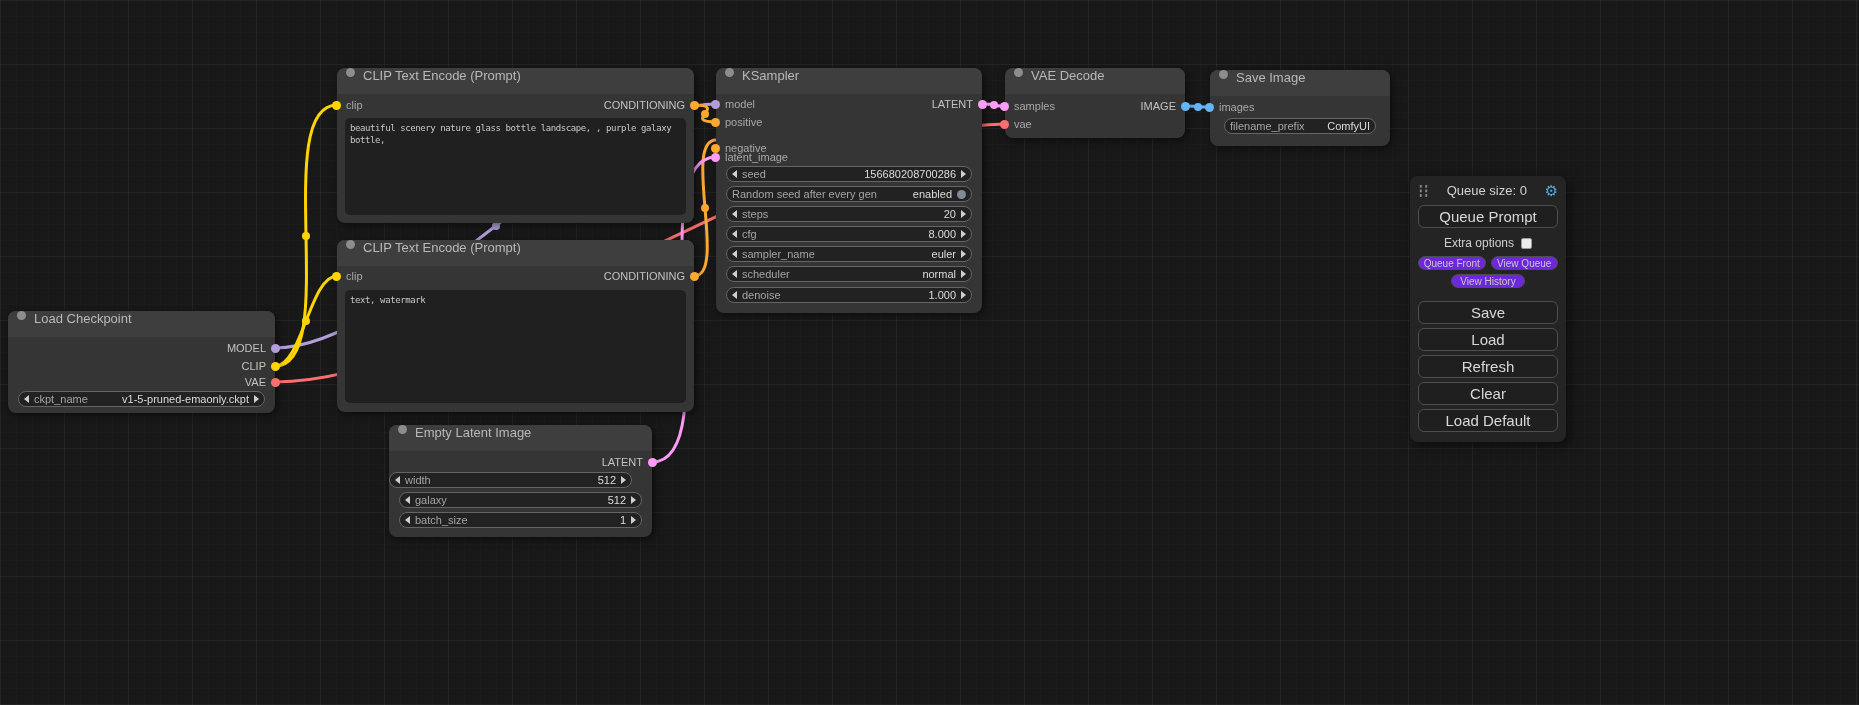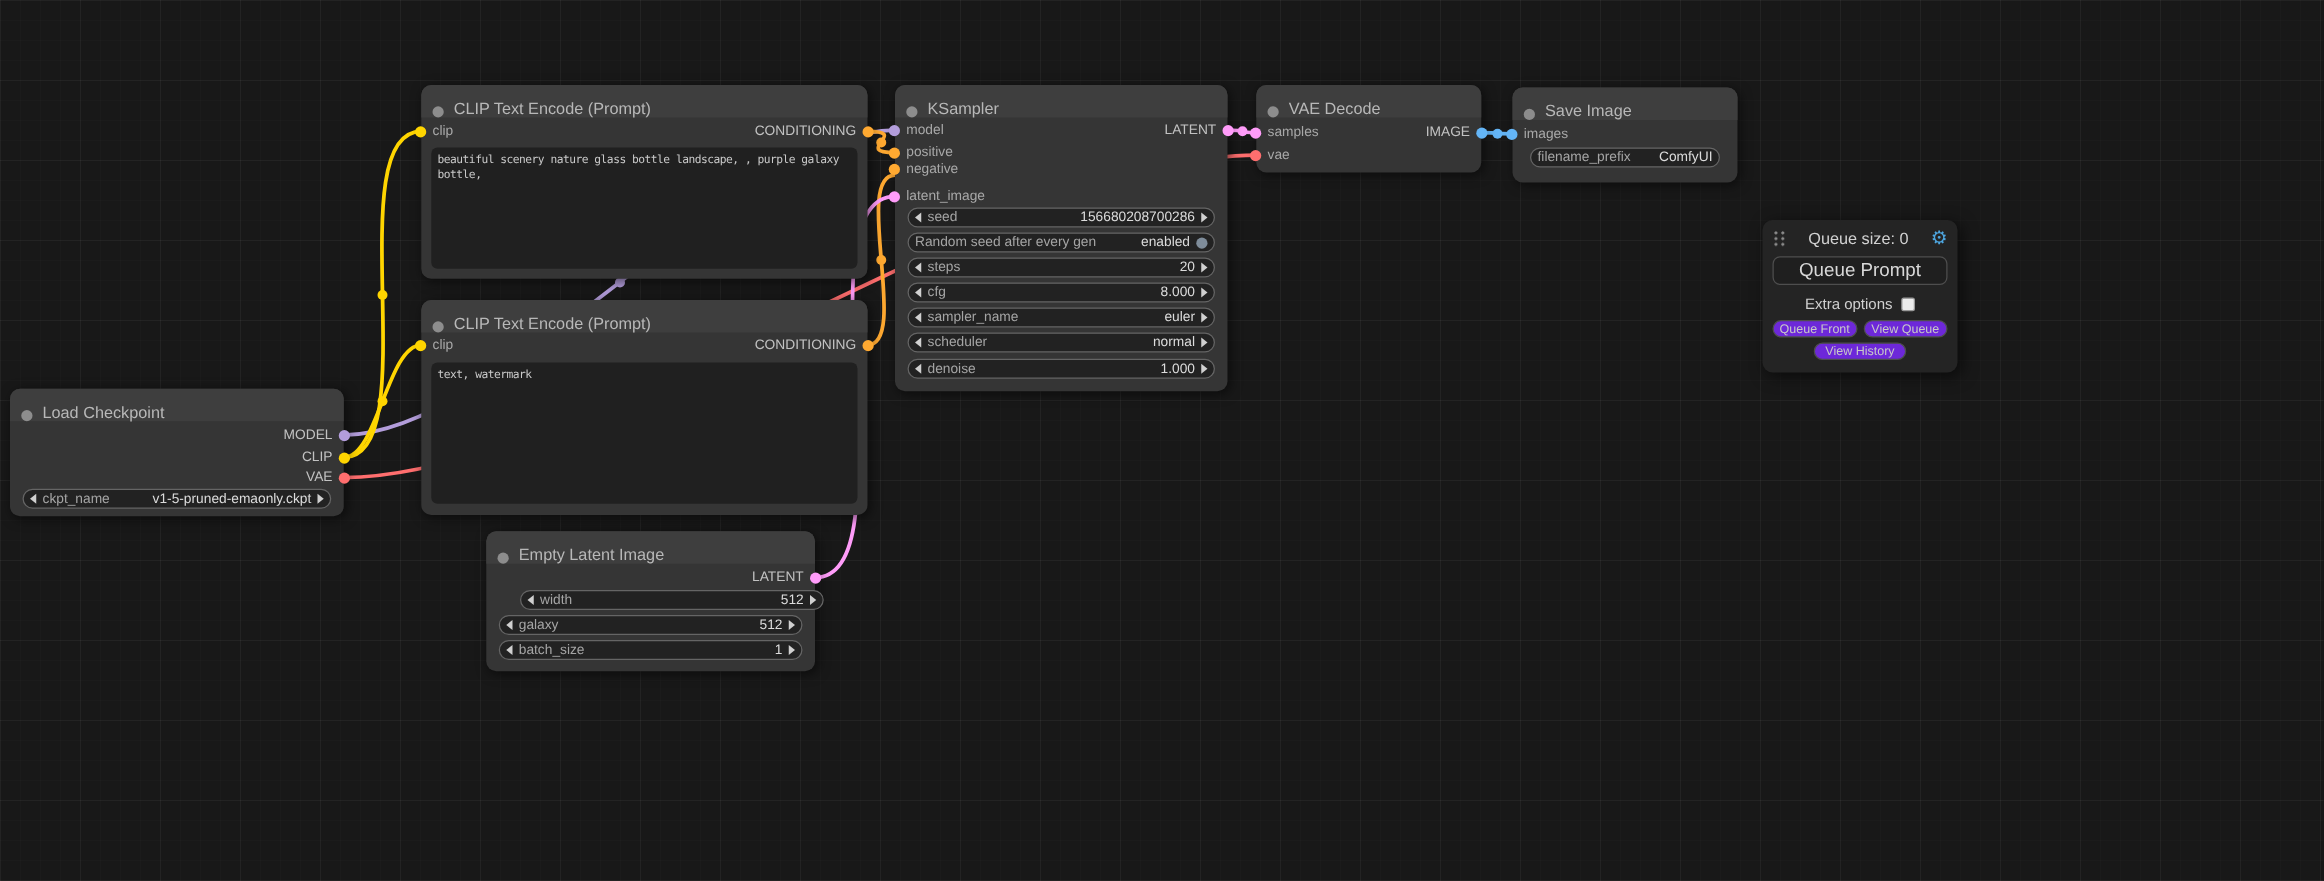--- a/index.html
+++ b/index.html
@@ -11,21 +11,21 @@
       linear-gradient(rgba(255,255,255,0.035) 1px, transparent 1px),
       linear-gradient(90deg, rgba(255,255,255,0.035) 1px, transparent 1px),
       linear-gradient(rgba(255,255,255,0.012) 1px, transparent 1px),
       linear-gradient(90deg, rgba(255,255,255,0.012) 1px, transparent 1px);
     background-size:64px 64px, 64px 64px, 16px 16px, 16px 16px; }
   #wires { position:absolute; inset:0; z-index:1; pointer-events:none; }
 
   .node { position:absolute; background:#353535; border-radius:8px;
     box-shadow:2px 2px 9px rgba(0,0,0,0.55); z-index:2; }
   .node-title { height:26px; background:#3e3e3e; border-radius:8px 8px 0 0;
-    display:flex; align-items:flex-end; gap:8px; padding:0 9px;
+    display:flex; align-items:flex-start; gap:8px; padding:0 9px;
     color:#b8b8b8; font-size:13px; cursor:move; }
   .collapse-dot { width:9px; height:9px; border-radius:50%; background:#8d8d8d; flex:none; }
   .title-text { white-space:nowrap; }
 
   .slot { position:absolute; display:flex; align-items:center; gap:5px;
     height:14px; font-size:11px; }
   .slot.in  { left:-5px; }
   .slot.out { right:-5px; }
   .slot.in  .slot-label { color:#a8a8a8; }
   .slot.out .slot-label { color:#c2c2c2; }
@@ -160,21 +160,21 @@
 
   <div class="node" style="left:389px;top:425px;width:263px;height:112px;">
     <div class="node-title">
       <span class="collapse-dot"></span>
       <span class="title-text">Empty Latent Image</span>
     </div>
     <div class="slot out" style="top:30px;">
       <span class="slot-label">LATENT</span>
       <span class="port" style="background: rgb(255, 156, 249);"></span>
     </div>
-    <div class="widget" style="top:47px;left:27px;width:243px;">
+    <div class="widget" style="top:47px;left:0;width:243px;">
       <span class="arr l"></span>
       <span class="w-label">width</span>
       <span class="w-value">512</span>
       <span class="arr r"></span>
     </div>
     <div class="widget" style="top:67px;left:10px;width:243px;">
       <span class="arr l"></span>
       <span class="w-label">galaxy</span>
       <span class="w-value">512</span>
       <span class="arr r"></span>
@@ -193,21 +193,21 @@
       <span class="title-text">KSampler</span>
     </div>
     <div class="slot in" style="top:29px;">
       <span class="port" style="background: rgb(179, 157, 219);"></span>
       <span class="slot-label">model</span>
     </div>
     <div class="slot in" style="top:47px;">
       <span class="port" style="background: rgb(255, 169, 49);"></span>
       <span class="slot-label">positive</span>
     </div>
-    <div class="slot in" style="top:60px;">
+    <div class="slot in" style="top:73px;">
       <span class="port" style="background: rgb(255, 169, 49);"></span>
       <span class="slot-label">negative</span>
     </div>
     <div class="slot in" style="top:82px;">
       <span class="port" style="background: rgb(255, 156, 249);"></span>
       <span class="slot-label">latent_image</span>
     </div>
     <div class="slot out" style="top:29px;">
       <span class="slot-label">LATENT</span>
       <span class="port" style="background: rgb(255, 156, 249);"></span>
@@ -300,15 +300,22 @@
       <span>Extra options</span>
       <span class="checkbox"></span>
     </div>
     <div class="qrow">
       <button class="small-btn">Queue Front</button>
       <button class="small-btn">View Queue</button>
     </div>
     <div class="qrow center">
       <button class="small-btn">View History</button>
     </div>
+    <div class="stack">
+      <button class="menu-btn">Save</button>
+      <button class="menu-btn">Load</button>
+      <button class="menu-btn">Refresh</button>
+      <button class="menu-btn">Clear</button>
+      <button class="menu-btn">Load Default</button>
+    </div>
   </div>
 
 </div>
 
 </body></html>

